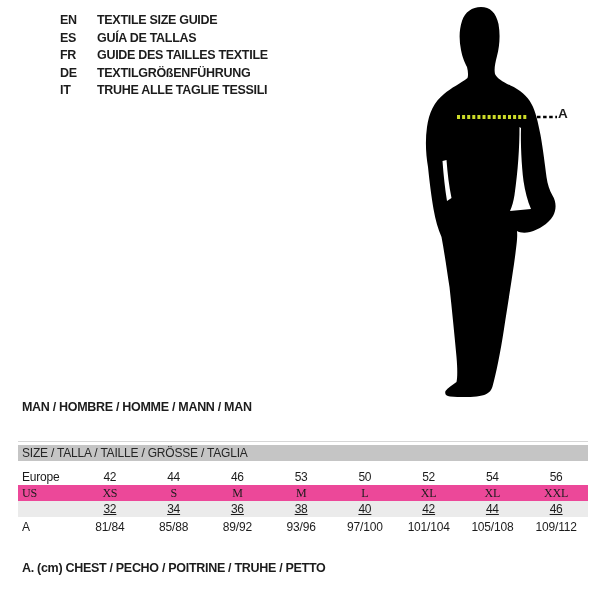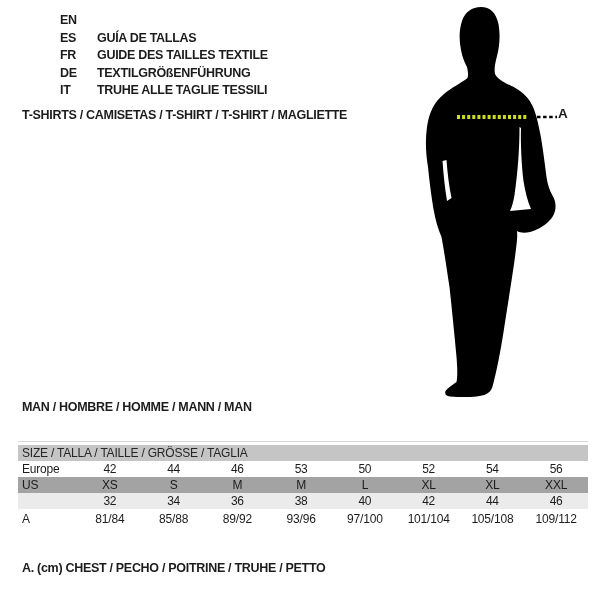--- a/index.html
+++ b/index.html
@@ -26,57 +26,57 @@
   .measure-label{left:558px;top:106px;font-weight:bold;font-size:13.5px;}
 
   
   .man-title{left:22px;top:400px;font-weight:bold;font-size:12.5px;letter-spacing:-0.3px;white-space:nowrap;}
 
   
   .size-table{left:18px;top:441px;width:570px;font-size:12px;letter-spacing:-0.2px;}
   .topline{height:1px;background:#d6d6d6;margin-bottom:3px;}
   .thead{height:16px;line-height:16px;padding-left:4px;font-weight:400;color:#262626;white-space:nowrap;}
   .trow{display:grid;grid-template-columns:60px repeat(8,1fr);align-items:center;}
-  .trow.r0{height:16px;}
+  .trow.r0{height:16px;margin-top:8px;}
   .trow.r1{height:16px;}
   .trow.r2{height:16px;}
   .trow.r3{height:19px;}
   .tlabel{padding-left:4px;text-align:left;white-space:nowrap;}
   .tcell{text-align:center;white-space:nowrap;}
 
   
   .footnote{left:22px;top:561px;font-weight:bold;font-size:12.5px;letter-spacing:-0.3px;white-space:nowrap;}
 </style>
 </head>
 <body>
 
 <div class="abs lang-list">
     <div class="lang-row">
       <span class="lang-code">EN</span>
+      <span class="lang-label">TEXTILE SIZE GUIDE</span>
     </div>
     <div class="lang-row">
       <span class="lang-code">ES</span>
       <span class="lang-label">GUÍA DE TALLAS</span>
     </div>
     <div class="lang-row">
       <span class="lang-code">FR</span>
       <span class="lang-label">GUIDE DES TAILLES TEXTILE</span>
     </div>
     <div class="lang-row">
       <span class="lang-code">DE</span>
       <span class="lang-label">TEXTILGRÖßENFÜHRUNG</span>
     </div>
     <div class="lang-row">
       <span class="lang-code">IT</span>
       <span class="lang-label">TRUHE ALLE TAGLIE TESSILI</span>
     </div>
   </div>
 
 <div class="abs categories">
-    <div class="cat-line">T-SHIRTS / CAMISETAS / T-SHIRT / T-SHIRT / MAGLIETTE</div>
   </div>
 
 <div class="abs figure-box">
   <svg width="160" height="392" viewBox="0 0 160 392" xmlns="http://www.w3.org/2000/svg">
     <path id="silhouette" fill="#000000" d="
       M66 2
       C57 2 50 7 47 16
       C44 25 44 35 46 45
       C47.5 53 50 58 52 62
       C53 66 53.5 70 52.5 73
@@ -135,32 +135,32 @@
         <span class="tlabel">Europe</span>
         <span class="tcell">42</span>
         <span class="tcell">44</span>
         <span class="tcell">46</span>
         <span class="tcell">53</span>
         <span class="tcell">50</span>
         <span class="tcell">52</span>
         <span class="tcell">54</span>
         <span class="tcell">56</span>
       </div>
-      <div class="trow r1" style="background: #a3a3a3;">
+      <div class="trow r1" style="background: #ec4899; font-family: Liberation Serif, serif;">
         <span class="tlabel">US</span>
         <span class="tcell">XS</span>
         <span class="tcell">S</span>
         <span class="tcell">M</span>
         <span class="tcell">M</span>
         <span class="tcell">L</span>
         <span class="tcell">XL</span>
         <span class="tcell">XL</span>
         <span class="tcell">XXL</span>
       </div>
-      <div class="trow r2" style="background: rgb(235, 235, 235);">
+      <div class="trow r2" style="background: rgb(235, 235, 235); text-decoration: underline;">
         <span class="tlabel"></span>
         <span class="tcell">32</span>
         <span class="tcell">34</span>
         <span class="tcell">36</span>
         <span class="tcell">38</span>
         <span class="tcell">40</span>
         <span class="tcell">42</span>
         <span class="tcell">44</span>
         <span class="tcell">46</span>
       </div>

